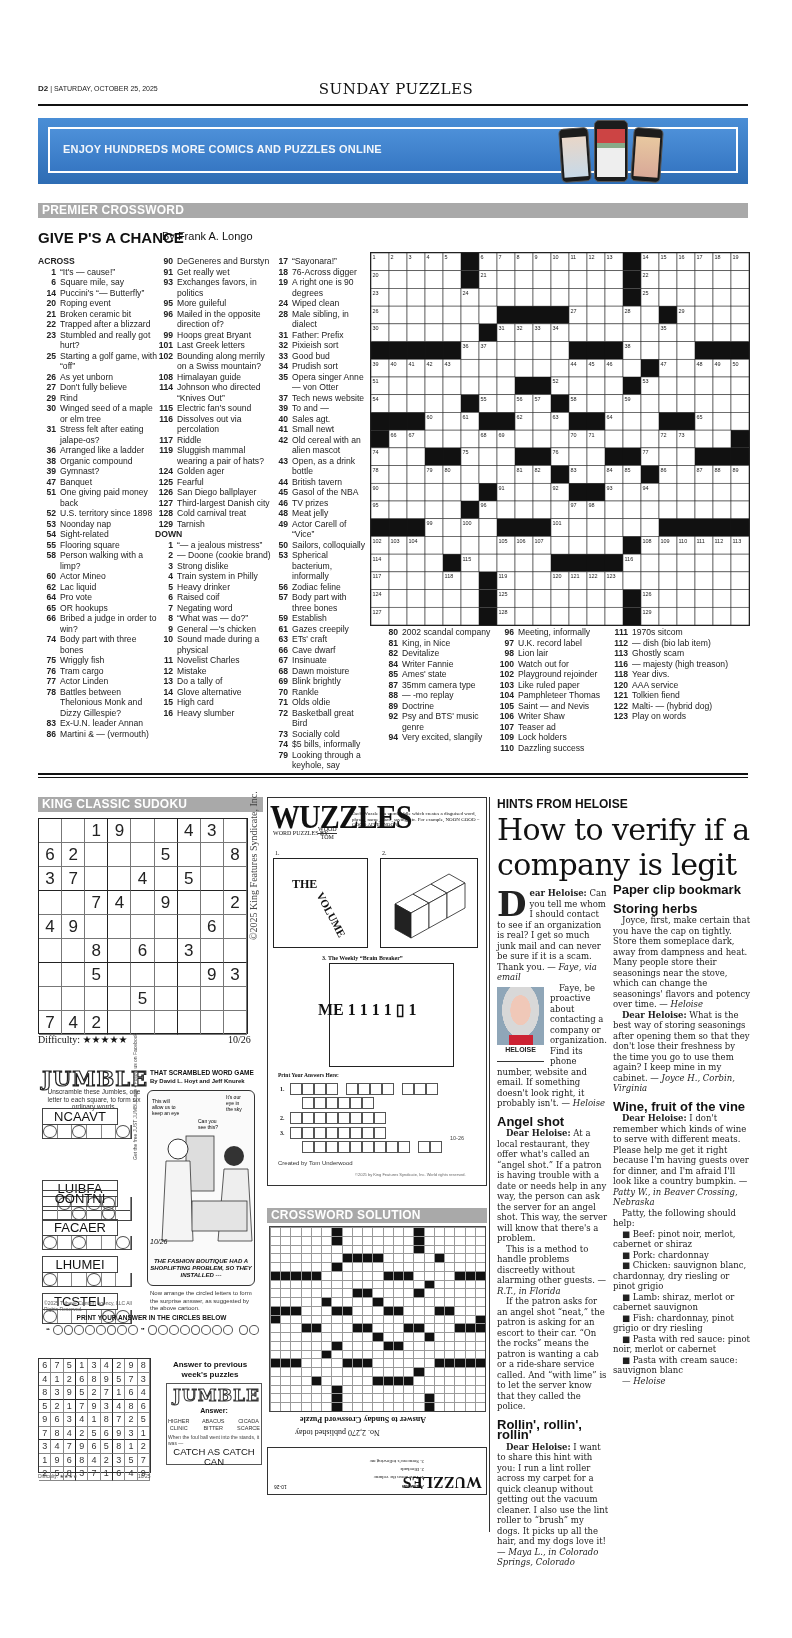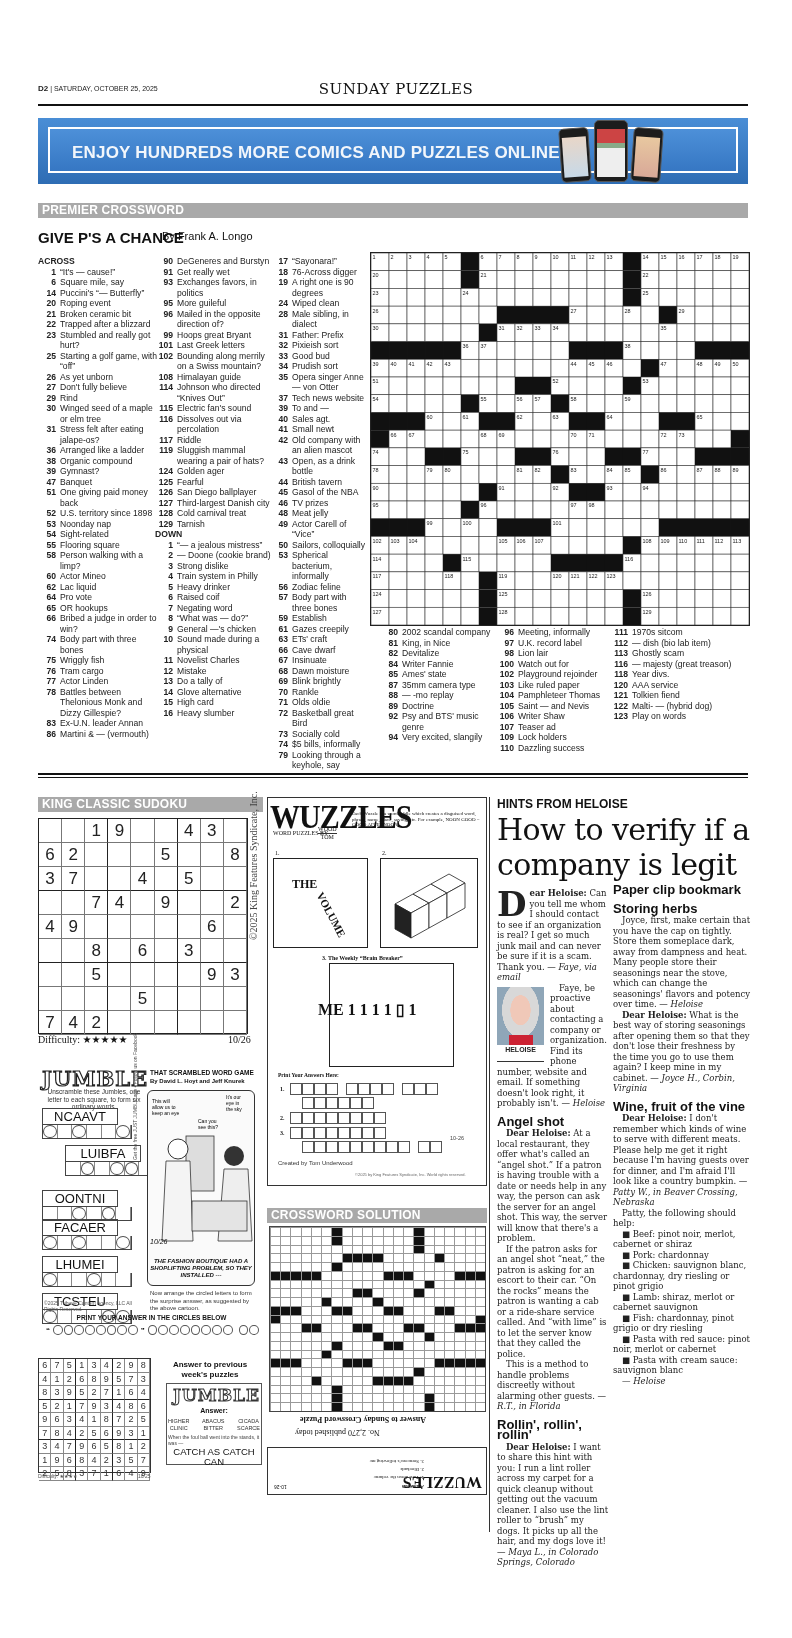--- a/index.html
+++ b/index.html
@@ -4,21 +4,21 @@
 <style>
 *{box-sizing:border-box;margin:0;padding:0}
 body{width:792px;height:1638px;background:#fff;font-family:"Liberation Sans",sans-serif;color:#111;position:relative;overflow:hidden}
 .abs{position:absolute}
 #hdr-page{left:38px;top:84px;font-size:7px;color:#222;font-family:"Liberation Sans",sans-serif}
 #hdr-page b{font-size:8px;font-weight:700}
 #hdr-title{left:0;width:792px;top:80px;text-align:center;font-family:"DejaVu Serif",serif;font-size:15px;letter-spacing:0.5px}
 #hdr-rule{left:38px;top:104px;width:710px;height:1.5px;background:#111}
 #banner{left:38px;top:118px;width:710px;height:66px;background:linear-gradient(#4a8ed6,#2e6db4)}
 #banner .inner{position:absolute;left:10px;top:9px;width:690px;height:46px;border:2px solid #fff;background:linear-gradient(#4d90d8,#3677c3)}
-#banner .txt{position:absolute;left:22px;top:14px;color:#f2f6fb;font-weight:700;font-size:17px;letter-spacing:0.2px}
+#banner .txt{position:absolute;left:13px;top:14px;color:#f2f6fb;font-weight:700;font-size:11px;letter-spacing:0.2px}
 .phone{position:absolute;width:30px;height:54px;background:#1c1c1c;border-radius:5px;border:1px solid #555}
 .phone .scr{position:absolute;left:2px;top:8px;right:2px;bottom:4px;background:linear-gradient(#e8d6c8,#c7d9e8)}
 .secbar{background:#a9a9a9;color:#fff;font-weight:700;font-size:12px;padding-left:4px;height:15px;line-height:15px;letter-spacing:0.2px}
 #cw-bar{left:38px;top:203px;width:710px}
 #cw-title{left:38px;top:229px;font-size:15px;font-weight:700}
 #cw-by{left:162px;top:230px;font-size:11px}
 .clues{font-size:8.6px;line-height:10.5px;color:#222}
 .clue{display:flex}
 .clue .n{width:18px;text-align:right;font-weight:700;margin-right:4px;flex:none}
 .clue .t{flex:1}
@@ -488,21 +488,21 @@
     <div class="clue">
       <span class="n">40</span>
       <span class="t">Sales agt.</span>
     </div>
     <div class="clue">
       <span class="n">41</span>
       <span class="t">Small newt</span>
     </div>
     <div class="clue">
       <span class="n">42</span>
-      <span class="t">Old company with an alien mascot</span>
+      <span class="t">Old cereal with an alien mascot</span>
     </div>
     <div class="clue">
       <span class="n">43</span>
       <span class="t">Open, as a drink bottle</span>
     </div>
     <div class="clue">
       <span class="n">44</span>
       <span class="t">British tavern</span>
     </div>
     <div class="clue">
@@ -1264,21 +1264,21 @@
     <div class="clue">
       <span class="n">112</span>
       <span class="t">— dish (bio lab item)</span>
     </div>
     <div class="clue">
       <span class="n">113</span>
       <span class="t">Ghostly scam</span>
     </div>
     <div class="clue">
       <span class="n">116</span>
-      <span class="t">— majesty (great treason)</span>
+      <span class="t">— majesty (high treason)</span>
     </div>
     <div class="clue">
       <span class="n">118</span>
       <span class="t">Year divs.</span>
     </div>
     <div class="clue">
       <span class="n">120</span>
       <span class="t">AAA service</span>
     </div>
     <div class="clue">
@@ -1395,21 +1395,21 @@
       <div class="w">NCAAVT</div>
       <div class="boxes">
         <span class="c"></span>
         <span></span>
         <span class="c"></span>
         <span></span>
         <span></span>
         <span class="c"></span>
       </div>
     </div>
-    <div class="jword" style="top: 1145px; margin-left: 23px;">
+    <div class="jword" style="top: 1180px;">
       <div class="w">LUIBFA</div>
       <div class="boxes">
         <span></span>
         <span class="c"></span>
         <span></span>
         <span class="c"></span>
         <span class="c"></span>
         <span></span>
       </div>
     </div>
@@ -2157,22 +2157,22 @@
 <div class="abs" id="hel-kicker">HINTS FROM HELOISE</div>
 <div class="abs" id="hel-title">How to verify if a company is legit</div>
 
 <div class="abs art" id="artcol1">
   <p class="ni"><span id="dropcap">D</span><b>ear Heloise:</b><span> Can you tell me whom I should contact to see if an organization is real? I get so much junk mail and can never be sure if it is a scam. Thank you. — </span><i>Faye, via email</i></p>
   <div id="photo"></div>
   <div id="photo-cap">HELOISE</div>
   <p><span>Faye, be proactive about contacting a company or organization. Find its phone number, website and email. If something doesn't look right, it probably isn't. — </span><i>Heloise</i></p>
   <h4 style="clear:both">Angel shot</h4>
   <p><b>Dear Heloise:</b><span> At a local restaurant, they offer what's called an “angel shot.” If a patron is having trouble with a date or needs help in any way, the person can ask the server for an angel shot. This way, the server will know that there's a problem.</span></p>
+  <p><span>This is a method to handle problems discreetly without alarming other guests. — </span><i>R.T., in Florida</i></p>
   <p>If the patron asks for an angel shot “neat,” the patron is asking for an escort to their car. “On the rocks” means the patron is wanting a cab or a ride-share service called. And “with lime” is to let the server know that they called the police.</p>
-  <p><span>This is a method to handle problems discreetly without alarming other guests. — </span><i>R.T., in Florida</i></p>
   <h4>Rollin', rollin', rollin'</h4>
   <p><b>Dear Heloise:</b><span> I want to share this hint with you: I run a lint roller across my carpet for a quick cleanup without getting out the vacuum cleaner. I also use the lint roller to “brush” my dogs. It picks up all the hair, and my dogs love it! — </span><i>Maya L., in Colorado Springs, Colorado</i></p>
 </div>
 
 <div class="abs art" id="artcol2">
   <h4 style="margin-top:0">Paper clip bookmark</h4>
   <h4>Storing herbs</h4>
   <p><span>Joyce, first, make certain that you have the cap on tightly. Store them someplace dark, away from dampness and heat. Many people store their seasonings near the stove, which can change the seasonings' flavors and potency over time. — </span><i>Heloise</i></p>
   <p><b>Dear Heloise:</b><span> What is the best way of storing seasonings after opening them so that they don't lose their freshness by the time you go to use them again? I keep mine in my cabinet. — </span><i>Joyce H., Corbin, Virginia</i></p>
   <h4>Wine, fruit of the vine</h4>

